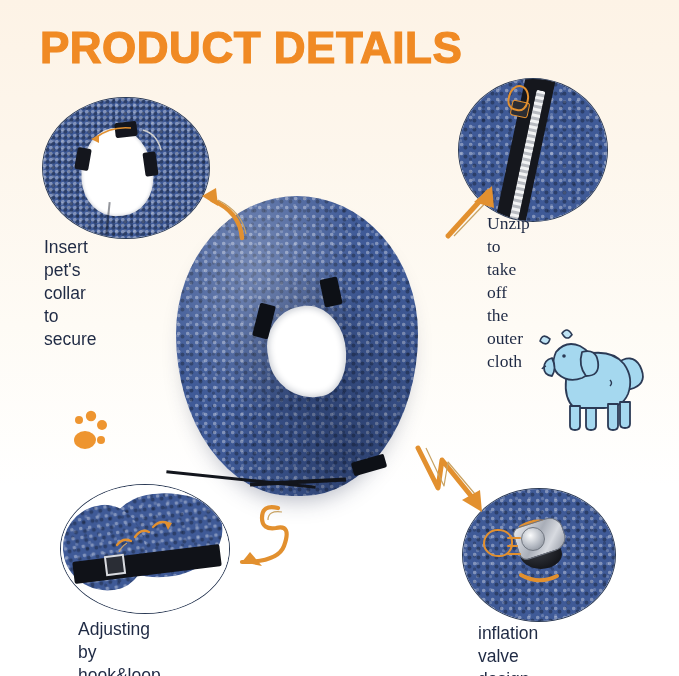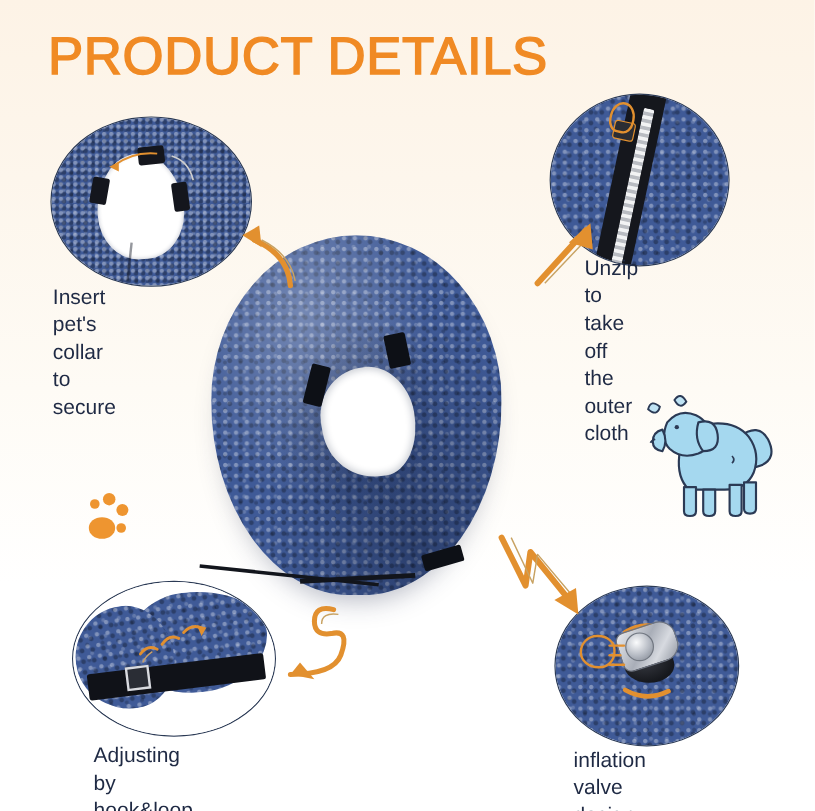--- a/index.html
+++ b/index.html
@@ -20,21 +20,21 @@
     background: linear-gradient(to bottom, #fdf3e6 0%, #fdf6ec 22%, #fefbf5 48%, #ffffff 72%, #ffffff 100%);
   }
 
   
   #title {
     position: absolute;
     left: 40px;
     top: 22px;
     font-size: 44px;
     line-height: 52px;
-    font-weight: normal;
+    font-weight: bold;
     letter-spacing: 0.5px;
     color: #F08A24;
     white-space: nowrap;
     -webkit-text-stroke: 1.2px #F08A24;
   }
 
   
   .callout {
     position: absolute;
   }
@@ -263,21 +263,21 @@
 
   
   .arrow { position: absolute; }
   #arrow-tl { left: 186px; top: 178px; width: 72px; height: 64px; }
   #arrow-tr { left: 442px; top: 178px; width: 66px; height: 64px; }
   #arrow-bl { left: 216px; top: 500px; width: 80px; height: 70px; }
   #arrow-br { left: 412px; top: 444px; width: 88px; height: 80px; }
 
   
   #cap-collar { left: 44px;  top: 236px; }
-  #cap-zip    { left: 487px; top: 212px; }
+  #cap-zip    { left: 487px; top: 212px; font-family: Liberation Serif, serif; }
   #cap-strap  { left: 78px;  top: 618px; }
   #cap-valve  { left: 478px; top: 622px; }
 </style>
 </head>
 <body>
 
 <div id="page">
 
   <div id="title">PRODUCT DETAILS</div>
 

